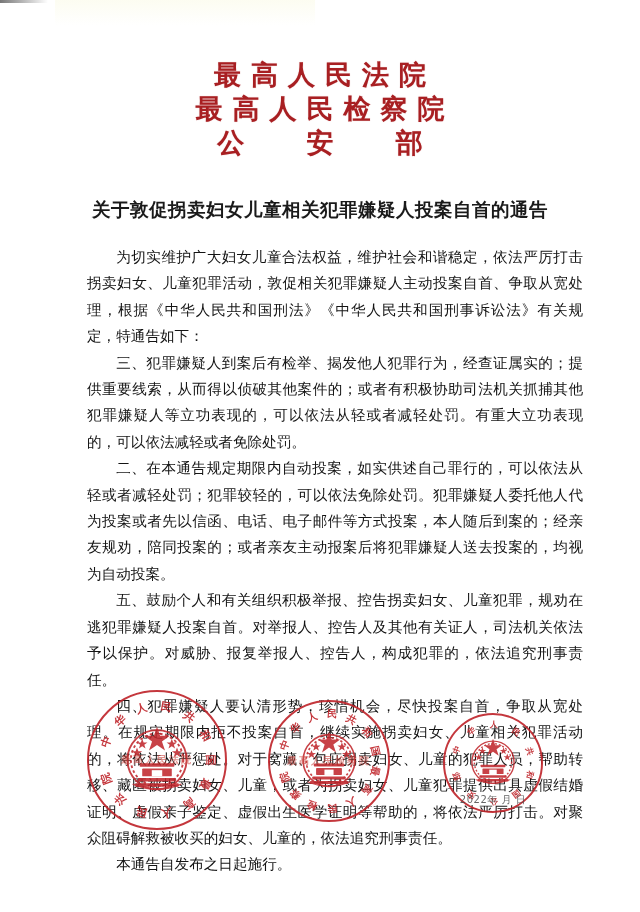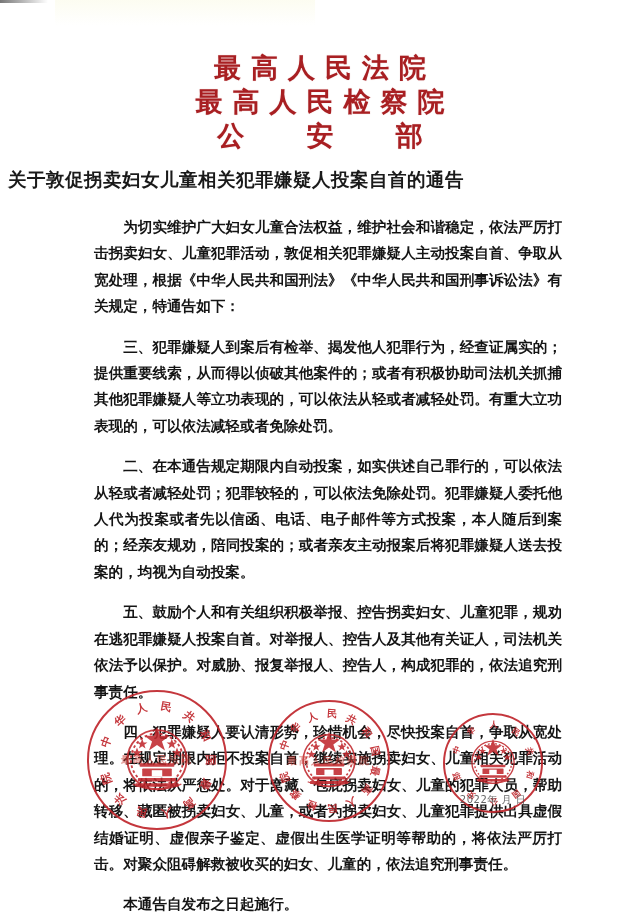--- a/index.html
+++ b/index.html
@@ -30,21 +30,21 @@
     top: 0;
     left: 55px;
     width: 260px;
     height: 26px;
     background: linear-gradient(180deg, rgba(252,252,240,.9) 0%, rgba(255,255,255,0) 100%);
   }
 
   .page {
     position: absolute;
     inset: 0;
-    padding: 8px;
+    padding: 15px;
     border-radius: 11px;
   }
 
   
   .agency-header {
     margin-top: 46px;
     text-align: center;
     color: #a81f22;
     font-weight: bold;
     line-height: 1.0;
@@ -69,44 +69,43 @@
     margin: 0 auto;
     text-shadow: 0 0 1px rgba(168,31,34,.35);
   }
   .agency-line-3 span {
     flex: 1 1 auto;
     text-align: center;
   }
 
   
   .doc-title {
-    margin-top: 18px;
-    text-align: left;
+    margin-top: 41px;
+    text-align: center;
     color: #1a1a1a;
     font-size: 18.5px;
     font-weight: bold;
     letter-spacing: .5px;
   }
 
   
   .body-text {
     margin: 22px 72px 0 72px;
     width: 496px;
     color: #141414;
     font-size: 14.6px;
     line-height: 26.4px;
     text-align: justify;
     text-justify: inter-ideograph;
   }
   .body-text p {
-    margin: 14px;
+    margin: 0;
     text-indent: 2em;
     text-align: justify;
     text-justify: inter-ideograph;
-    font-weight: bold;
   }
 
   
   .seal-row {
     position: absolute;
     left: 0;
     top: 676px;
     width: 640px;
     height: 170px;
   }

